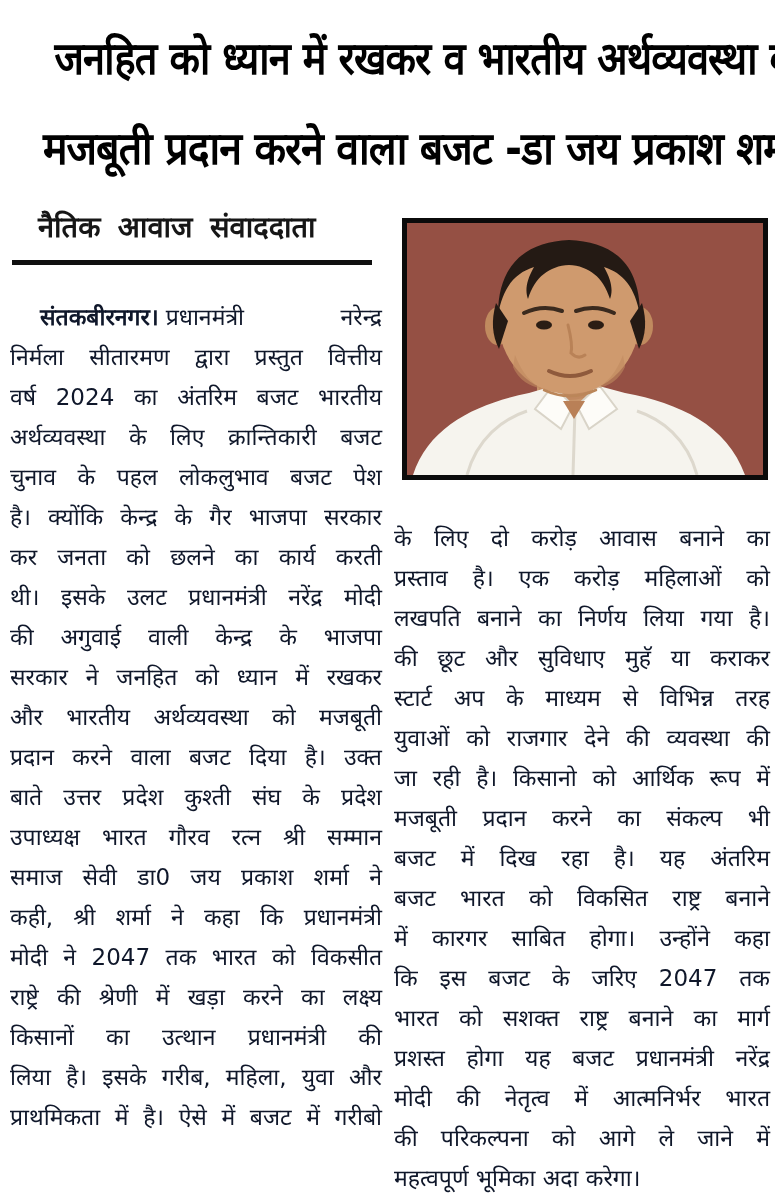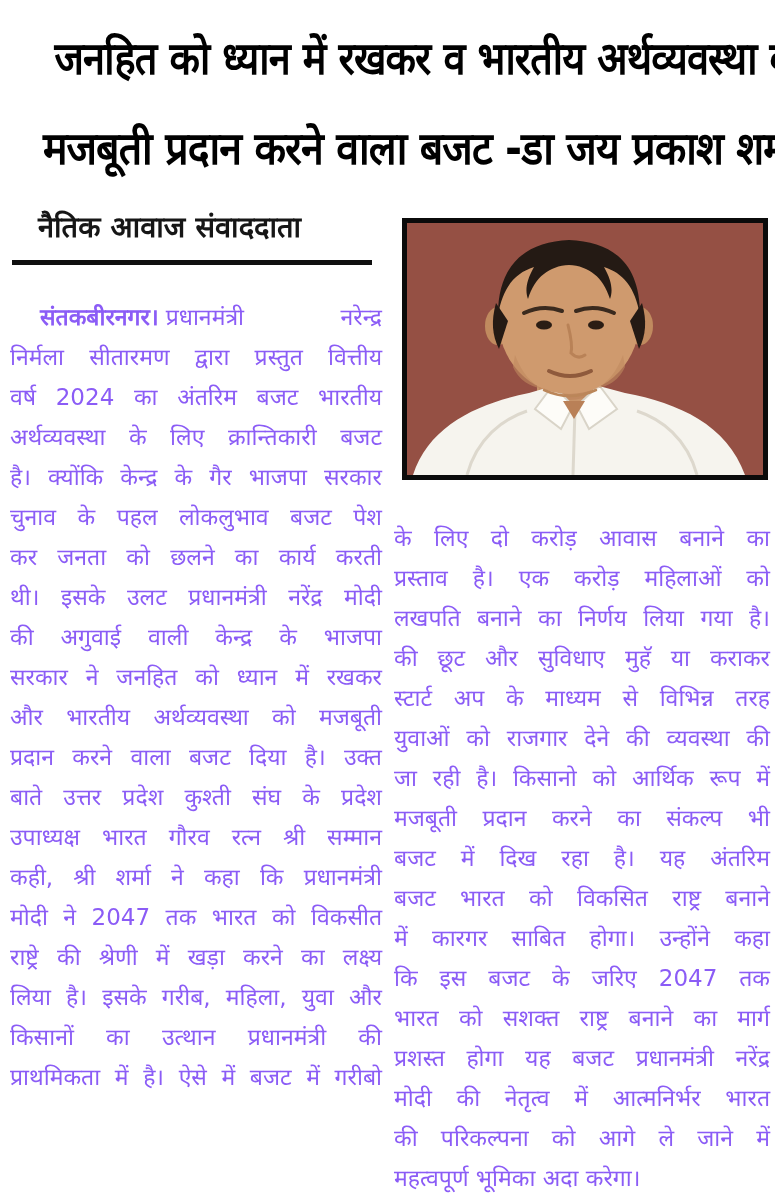--- a/index.html
+++ b/index.html
@@ -16,33 +16,34 @@
     text-align: center;
   }
   .headline-line {
     font-size: 45px; font-weight: 700; color: #000;
     line-height: 90px; white-space: nowrap; letter-spacing: -1px;
   }
   .byline {
     position: absolute; left: 38px; top: 206px;
     font-size: 29px; font-weight: 700; color: #161616;
     white-space: nowrap;
+    font-family: Liberation Mono, monospace;
   }
   .byline-rule {
     position: absolute; left: 12px; top: 260px;
     width: 360px; height: 5px; background: #101010;
   }
   .photo {
     position: absolute; left: 402px; top: 218px;
     width: 356px; height: 252px;
     border: 5px solid #0b0b0b; margin: 0;
     background: #955044;
   }
   .photo svg { display: block; width: 100%; height: 100%; }
-  .column { position: absolute; font-size: 23px; line-height: 40px; color: #8b5cf6; }
+  .column { position: absolute; font-size: 23px; line-height: 40px; color: #0f172a; }
   .left  { left: 10px;  top: 297px; width: 372px; }
   .right { left: 394px; top: 470px; width: 376px; margin-top: 48px; }
   .bodyline {
     text-align: justify;
     text-align-last: justify;
     height: 40px;
     overflow: visible;
   }
   .first-line { text-indent: 30px; }
   .dateline { font-weight: 700; padding-right: 7px; }
@@ -106,35 +107,36 @@
   </figure>
 
   <section class="column left" data-name="left-column">
     <div class="bodyline first-line" data-name="body-line-first" style="">
       <span class="dateline" data-name="dateline">संतकबीरनगर।</span><span data-name="body-text">प्रधानमंत्री नरेन्द्र</span>
     </div>
     <div data-name="left-column-lines">
         <div class="bodyline" data-name="body-line" style="">निर्मला सीतारमण द्वारा प्रस्तुत वित्तीय</div>
         <div class="bodyline" data-name="body-line" style="">वर्ष 2024 का अंतरिम बजट भारतीय</div>
         <div class="bodyline" data-name="body-line" style="">अर्थव्यवस्था के लिए क्रान्तिकारी बजट</div>
+        <div class="bodyline" data-name="body-line" style="">चुनाव के पहल लोकलुभाव बजट पेश</div>
         <div class="bodyline" data-name="body-line" style="">है। क्योंकि केन्द्र के गैर भाजपा सरकार</div>
-        <div class="bodyline" data-name="body-line" style="">चुनाव के पहल लोकलुभाव बजट पेश</div>
         <div class="bodyline" data-name="body-line" style="">कर जनता को छलने का कार्य करती</div>
         <div class="bodyline" data-name="body-line" style="">थी। इसके उलट प्रधानमंत्री नरेंद्र मोदी</div>
         <div class="bodyline" data-name="body-line" style="">की अगुवाई वाली केन्द्र के भाजपा</div>
         <div class="bodyline" data-name="body-line" style="">सरकार ने जनहित को ध्यान में रखकर</div>
         <div class="bodyline" data-name="body-line" style="">और भारतीय अर्थव्यवस्था को मजबूती</div>
         <div class="bodyline" data-name="body-line" style="">प्रदान करने वाला बजट दिया है। उक्त</div>
         <div class="bodyline" data-name="body-line" style="">बाते उत्तर प्रदेश कुश्ती संघ के प्रदेश</div>
         <div class="bodyline" data-name="body-line" style="">उपाध्यक्ष भारत गौरव रत्न श्री सम्मान</div>
+        <div class="bodyline" data-name="body-line" style="">समाज सेवी डा0 जय प्रकाश शर्मा ने</div>
         <div class="bodyline" data-name="body-line" style="">कही, श्री शर्मा ने कहा कि प्रधानमंत्री</div>
         <div class="bodyline" data-name="body-line" style="">मोदी ने 2047 तक भारत को विकसीत</div>
         <div class="bodyline" data-name="body-line" style="">राष्ट्रे की श्रेणी में खड़ा करने का लक्ष्य</div>
+        <div class="bodyline" data-name="body-line" style="">किसानों का उत्थान प्रधानमंत्री की</div>
         <div class="bodyline" data-name="body-line" style="">लिया है। इसके गरीब, महिला, युवा और</div>
-        <div class="bodyline" data-name="body-line" style="">किसानों का उत्थान प्रधानमंत्री की</div>
         <div class="bodyline" data-name="body-line" style="">प्राथमिकता में है। ऐसे में बजट में गरीबो</div>
       </div>
   </section>
 
   <section class="column right" data-name="right-column">
     <div data-name="right-column-lines">
         <div class="bodyline" data-name="body-line" style="">के लिए दो करोड़ आवास बनाने का</div>
         <div class="bodyline" data-name="body-line" style="">प्रस्ताव है। एक करोड़ महिलाओं को</div>
         <div class="bodyline" data-name="body-line" style="">लखपति बनाने का निर्णय लिया गया है।</div>
         <div class="bodyline" data-name="body-line" style="">की छूट और सुविधाए मुहॅ या कराकर</div>

